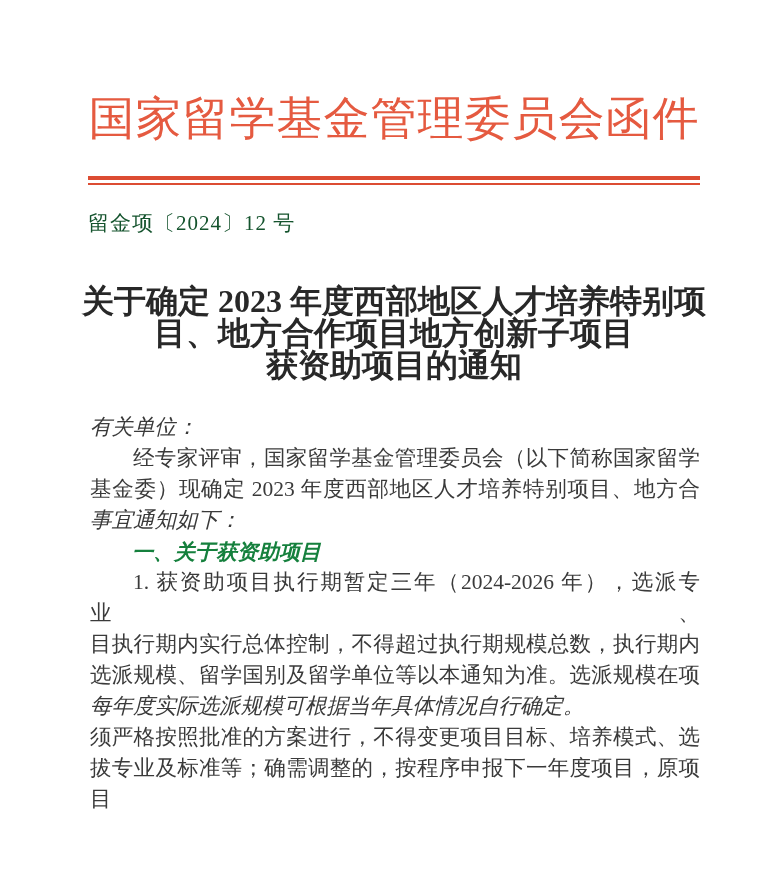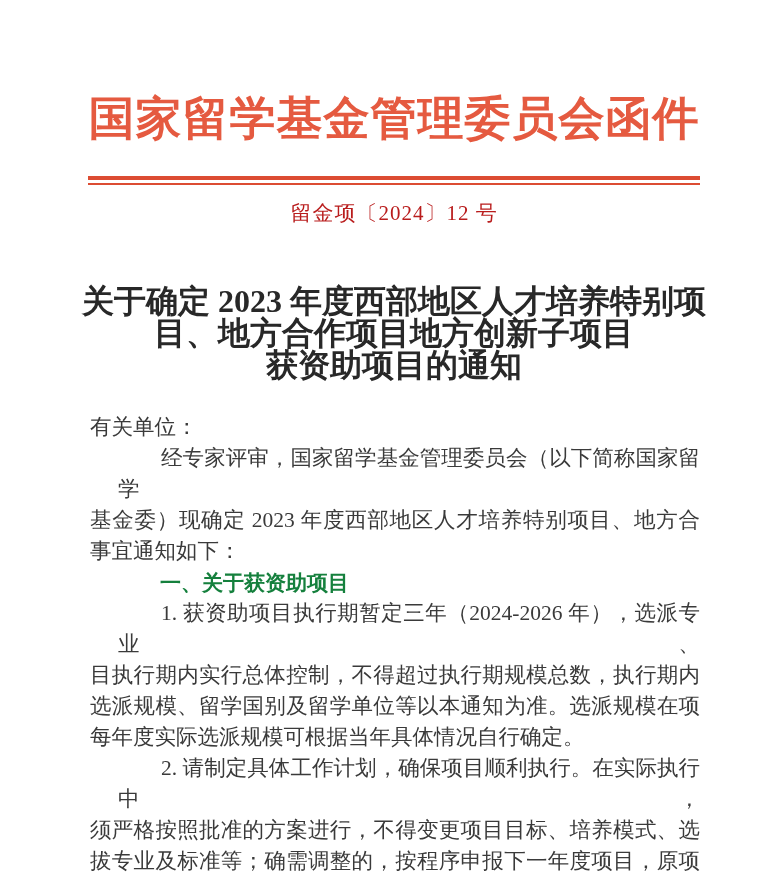--- a/index.html
+++ b/index.html
@@ -15,21 +15,21 @@
     overflow: hidden;
     font-family: "Liberation Serif", "DejaVu Serif", serif;
   }
   .letterhead {
     position: absolute;
     top: 88px;
     left: 88px;
     width: 612px;
     text-align: center;
     font-size: 46px;
-    font-weight: 700;
+    font-weight: 400;
     color: var(--accent, #e55a40);
     letter-spacing: 1px;
     white-space: nowrap;
     font-family: "Liberation Serif", "DejaVu Serif", serif;
   }
   .rule-wrap {
     position: absolute;
     top: 176px;
     left: 88px;
     width: 612px;
@@ -38,26 +38,26 @@
     height: 4px;
     background: var(--accent-line, #dc4c32);
   }
   .rule-thin {
     margin-top: 3px;
     height: 2px;
     background: var(--accent-line, #dc4c32);
   }
   .doc-number {
     position: absolute;
-    top: 199px;
+    top: 209px;
     left: 88px;
     width: 612px;
-    text-align: center;
+    text-align: left;
     font-size: 21px;
-    color: #b91c1c;
+    color: #14532d;
     letter-spacing: 1px;
   }
   .doc-title {
     position: absolute;
     top: 285px;
     left: 80px;
     width: 628px;
     text-align: center;
     font-size: 32px;
     line-height: 32px;
@@ -80,24 +80,24 @@
     font-family: "Liberation Sans", "DejaVu Sans", sans-serif;
     font-size: 21px;
   }
   .line {
     text-align: justify;
     text-align-last: justify;
   }
   .line.last {
     text-align: right;
     text-align-last: left;
+    font-style: italic;
   }
   .line.indent {
     text-indent: 2em;
-    margin-left: 28px;
   }
 </style>
 </head>
 <body>
 
 <div class="page">
 
   <div class="letterhead">国家留学基金管理委员会函件</div>
 
   <div class="rule-wrap">
@@ -125,19 +125,18 @@
       <div class="block heading">
         <div class="line indent last">一、关于获资助项目</div>
       </div>
       <div class="block para">
         <div class="line indent">1. 获资助项目执行期暂定三年（2024-2026 年），选派专业、</div>
         <div class="line">目执行期内实行总体控制，不得超过执行期规模总数，执行期内</div>
         <div class="line">选派规模、留学国别及留学单位等以本通知为准。选派规模在项</div>
         <div class="line last">每年度实际选派规模可根据当年具体情况自行确定。</div>
       </div>
       <div class="block para">
-        <div class="line indent">2. 请制定具体工作计划，确保项目顺利执行。在实际执行中，</div>
         <div class="line">须严格按照批准的方案进行，不得变更项目目标、培养模式、选</div>
         <div class="line">拔专业及标准等；确需调整的，按程序申报下一年度项目，原项目</div>
       </div>
     </div>
 
 </div>
 
 </body></html>

